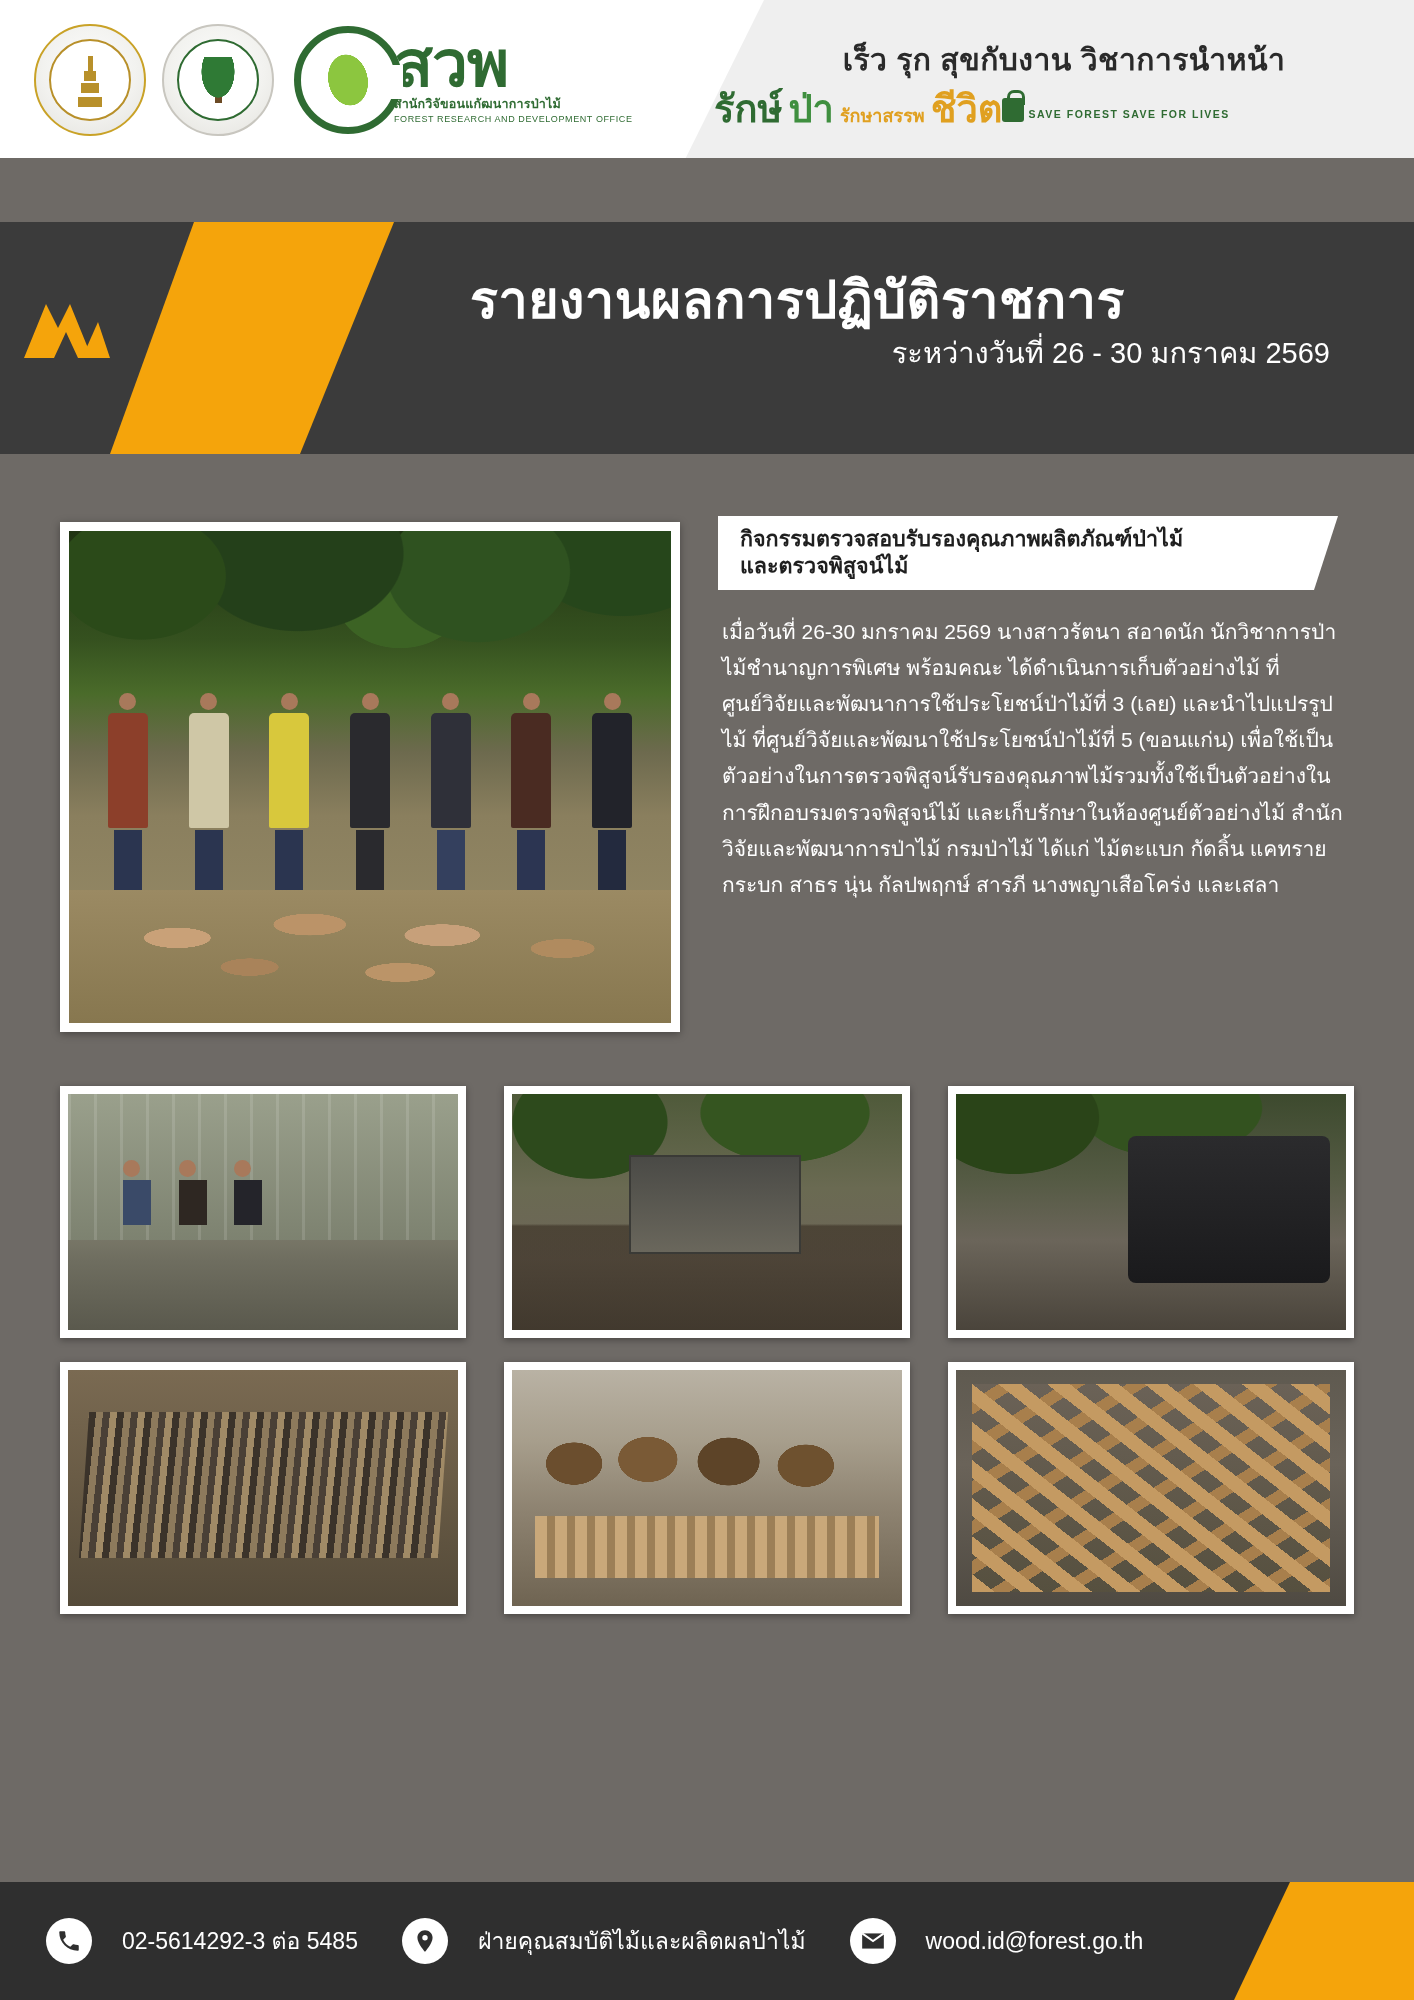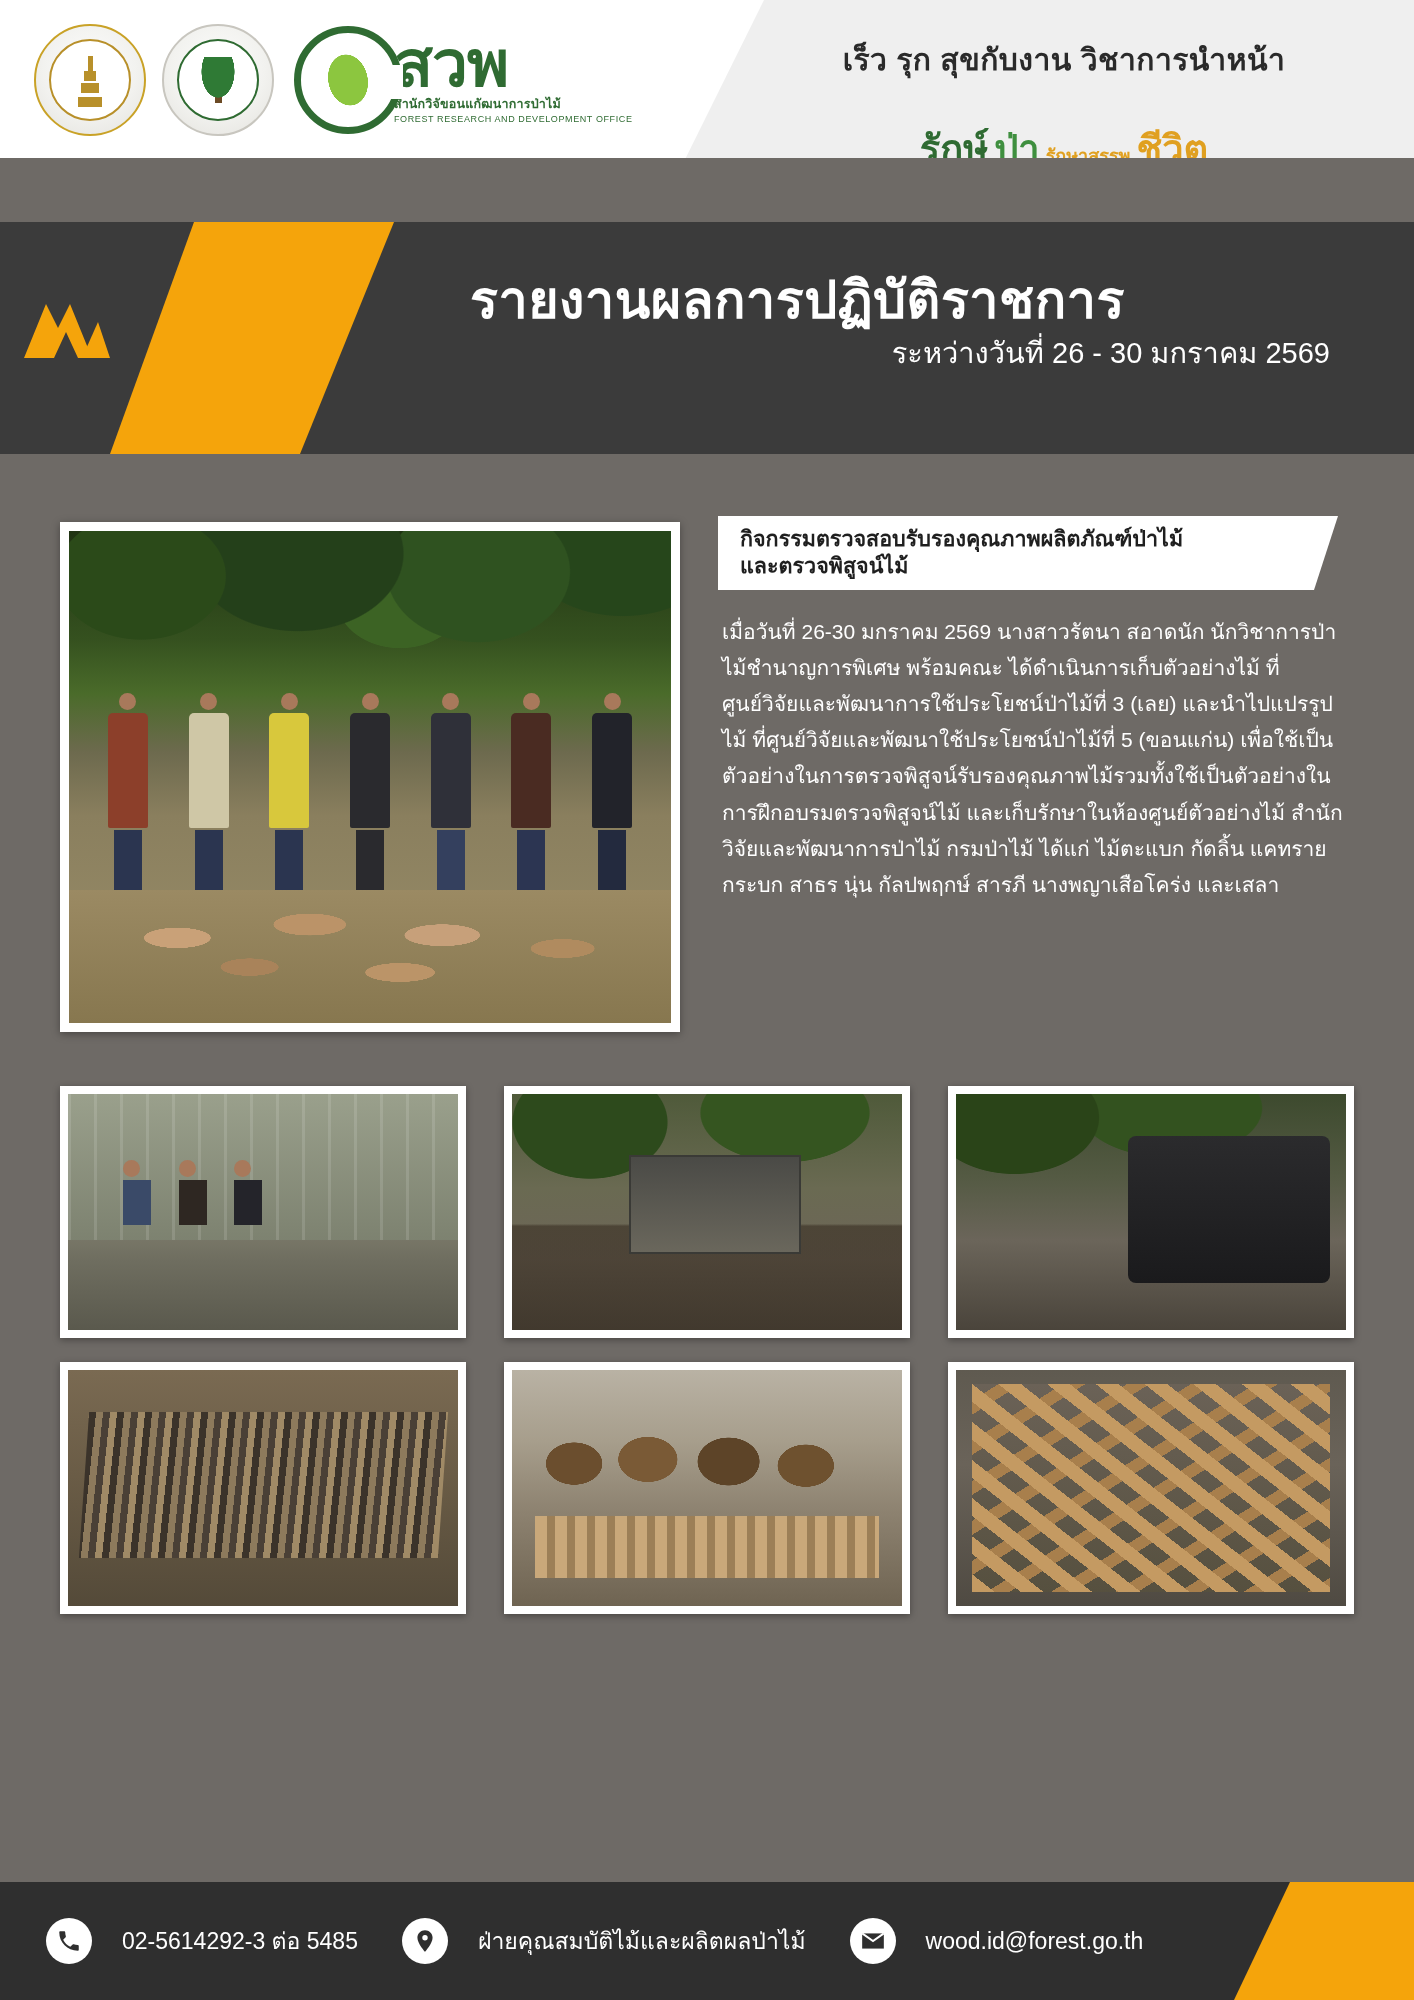--- a/index.html
+++ b/index.html
@@ -89,28 +89,28 @@
   .swp-sub2 { font-size: 9px; color: #2f6b32; letter-spacing: .6px; }
 
   .header-slogan {
     position: absolute; top: 36px; right: 0; width: 700px;
     text-align: center;
     font-size: 30px; font-weight: 700; color: #2a2a2a;
     letter-spacing: .5px;
   }
   .header-campaign {
     position: absolute; top: 90px; right: 0; width: 700px;
-    display: flex; flex-direction: column; align-items: center;
+    display: flex; align-items: center;
   }
   .campaign-line {
     display: flex; align-items: baseline; gap: 6px;
     font-size: 38px; font-weight: 700; line-height: 1;
   }
   .camp-rak { color: #2f6b32; }
-  .camp-pa  { color: #3f8f3f; margin-top: 40px; }
+  .camp-pa  { color: #3f8f3f; }
   .camp-rak2 { color: #e0a020; font-size: 18px; font-weight: 700; }
   .camp-chiwit { color: #e0a020; }
   .campaign-sub {
     font-size: 10.5px; color: #2f6b32; letter-spacing: 1.5px; font-weight: 700;
     margin-top: 2px;
   }
   .lock-icon {
     display: inline-block; width: 22px; height: 24px; background: #2f6b32;
     border-radius: 3px; position: relative; margin-right: 4px; vertical-align: -4px;
   }

